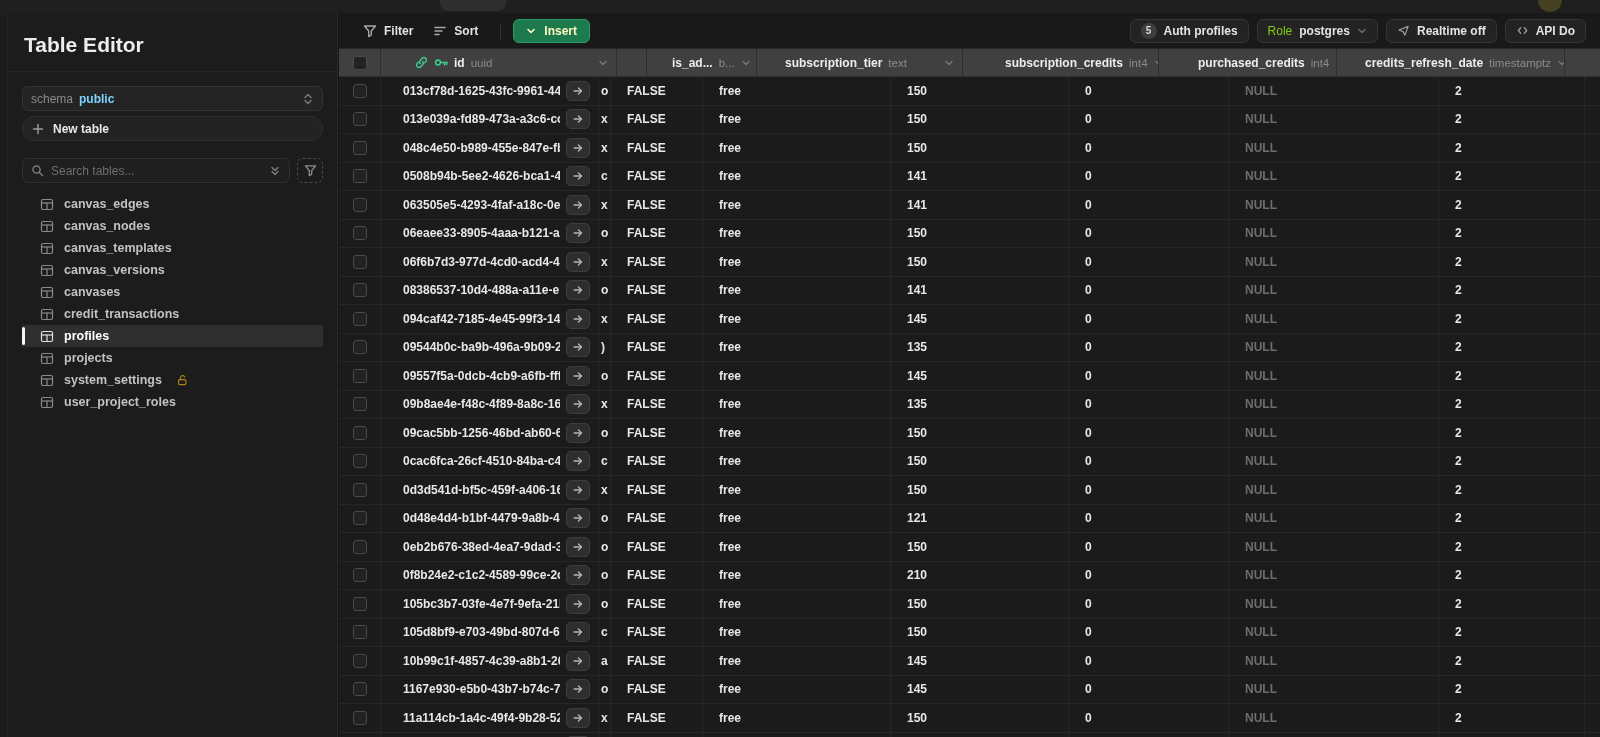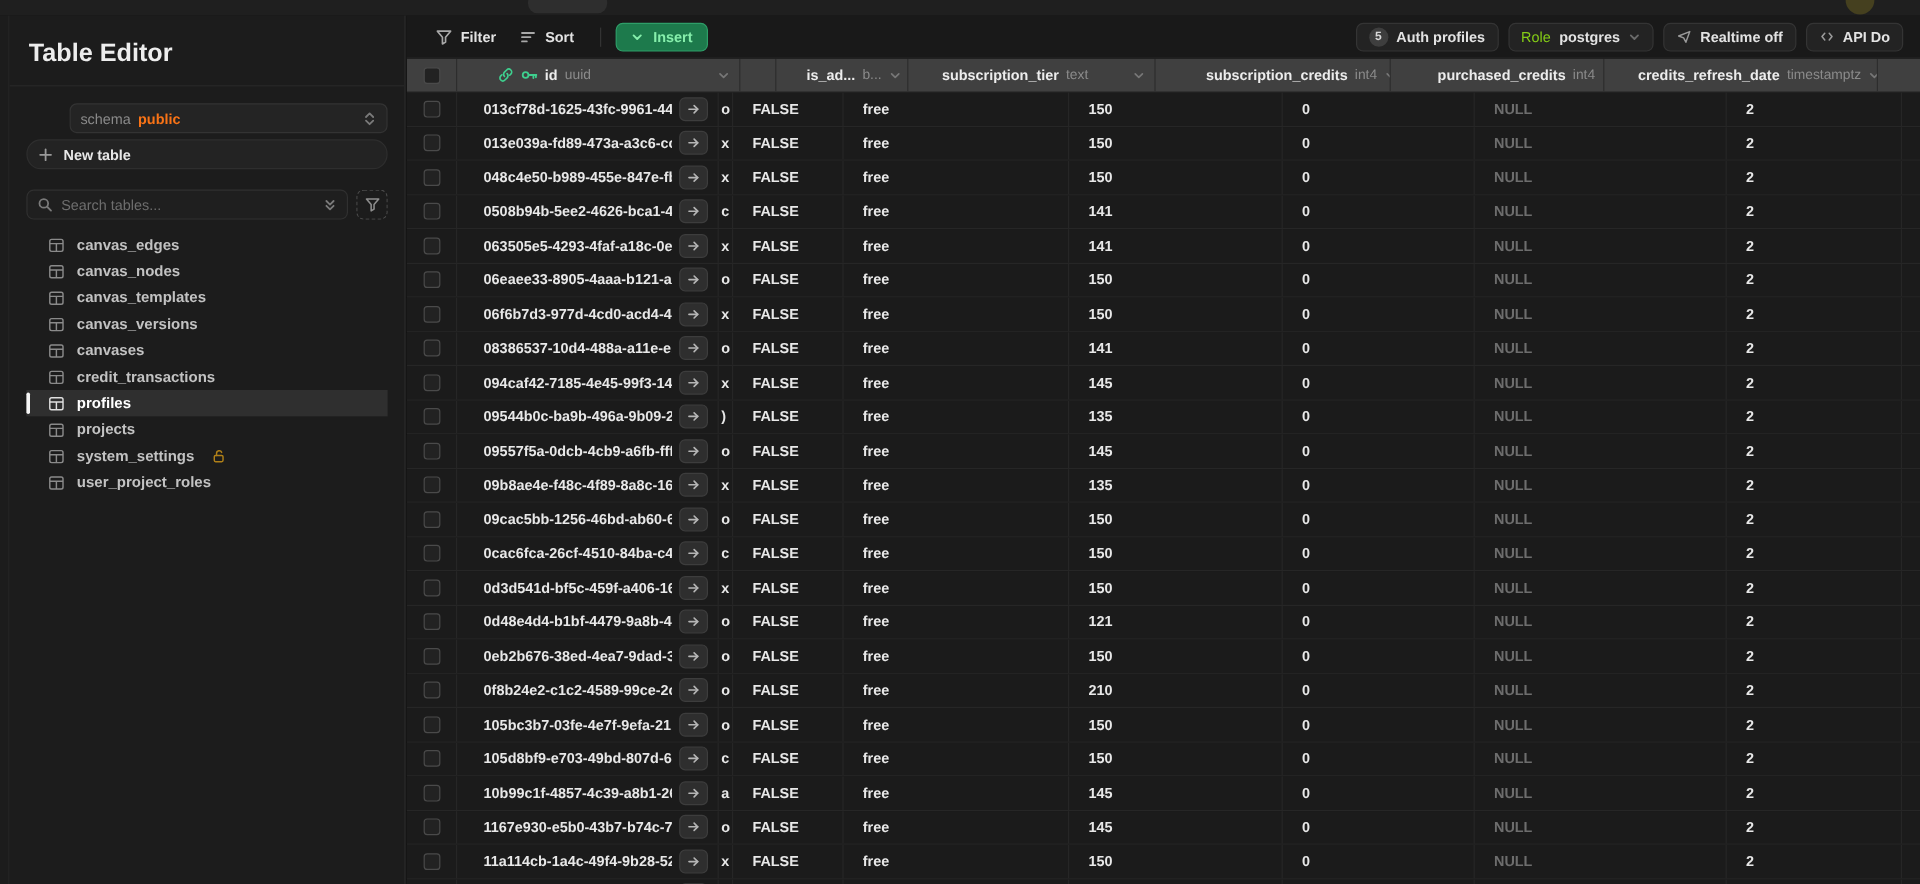--- a/index.html
+++ b/index.html
@@ -11,23 +11,23 @@
   .top-strip { position:absolute; left:0; top:0; width:1600px; height:13px; background:#1f1f1f; }
   .top-pill { position:absolute; left:440px; top:-6px; width:66px; height:17px; background:#2e2e2e; border-radius:8px; }
   .top-avatar { position:absolute; left:1538px; top:-12px; width:24px; height:24px; border-radius:50%; background:#45401f; }
 
   
   .rail { position:absolute; left:0; top:13px; bottom:0; width:8px; background:#1c1c1c; border-right:1px solid #262626; }
   .sidebar { position:absolute; left:8px; top:13px; bottom:0; width:330px; background:#1c1c1c; border-right:1px solid #2a2a2a; }
   .sb-title { padding:20px 16px 14px 16px; font-size:21px; font-weight:700; color:#ededed; border-bottom:1px solid #282828; }
   .sb-body { padding:14px 14px 0 14px; }
   .schema-select { display:flex; align-items:center; height:25px; background:#242424; border:1px solid #333;
-    border-radius:6px; padding:0 8px; margin-bottom:5px; cursor:pointer;margin-left:36px; }
+    border-radius:6px; padding:0 8px; margin-bottom:5px; cursor:pointer; }
   .schema-select .lbl { color:#8a8a8a; font-size:12px; margin-right:6px; }
-  .schema-select .val { color:#f97316; font-size:12px; font-weight:700; }
+  .schema-select .val { color:#7dd3fc; font-size:12px; font-weight:700; }
   .schema-select .updown { margin-left:auto; color:#7a7a7a; }
   .new-table-btn { display:flex; align-items:center; gap:9px; height:25px; background:#232323; border:1px solid #2e2e2e;
     border-radius:12px; padding:0 9px; font-size:12px; font-weight:700; color:#e8e8e8; width:100%; cursor:pointer; }
   .new-table-btn .plus { color:#9a9a9a; }
   .search-row { display:flex; align-items:center; gap:7px; margin:17px 0 10px 0; }
   .search-box { flex:1; display:flex; align-items:center; height:25px; border:1px solid #303030; background:#1f1f1f;
     border-radius:6px; padding:0 8px; gap:7px; }
   .search-box input { flex:1; background:transparent; border:none; outline:none; color:#d0d0d0; font-size:12px;
     font-family:"Liberation Sans", sans-serif; }
   .search-box input::placeholder { color:#6e6e6e; }
@@ -44,21 +44,21 @@
   .table-item .lock { display:none; margin-left:4px; color:#b08018; }
   .table-item.locked .lock { display:inline-flex; }
 
   
   .main { position:absolute; left:339px; top:13px; right:0; bottom:0; background:#191919; }
   .toolbar { display:flex; align-items:center; height:36px; border-bottom:1px solid #282828; padding:0 14px; background:#191919; }
   .tb-btn { display:flex; align-items:center; gap:7px; background:transparent; border:none; color:#e3e3e3;
     font-size:12px; font-weight:700; font-family:"Liberation Sans", sans-serif; padding:0 10px; height:24px; cursor:pointer; }
   .tb-btn .ic { color:#a8a8a8; }
   .tb-divider { width:1px; height:16px; background:#333; margin:0 12px; }
-  .insert-btn { display:flex; align-items:center; gap:8px; background:#1d7a4c; border:1px solid #2e9e68; color:#86efac;
+  .insert-btn { display:flex; align-items:center; gap:8px; background:#1d7a4c; border:1px solid #2e9e68; color:#fef9c3;
     font-size:12px; font-weight:700; font-family:"Liberation Sans", sans-serif; border-radius:6px; height:24px; padding:0 12px; cursor:pointer; }
   .tb-right { margin-left:auto; display:flex; align-items:center; gap:8px; }
   .pill-btn { display:flex; align-items:center; gap:7px; background:#232323; border:1px solid #343434; border-radius:6px;
     height:24px; padding:0 10px; color:#e3e3e3; font-size:12px; font-weight:700; font-family:"Liberation Sans", sans-serif; cursor:pointer; white-space:nowrap; }
   .count-badge { display:flex; align-items:center; justify-content:center; width:16px; height:16px; border-radius:50%;
     background:#3e3e3e; font-size:10px; font-weight:700; color:#d8d8d8; }
   .pill-btn .muted { color:#84cc16; font-weight:400; }
   .pill-btn .chev { color:#6a6a6a; }
   .pill-btn .ic { color:#9a9a9a; }
 

